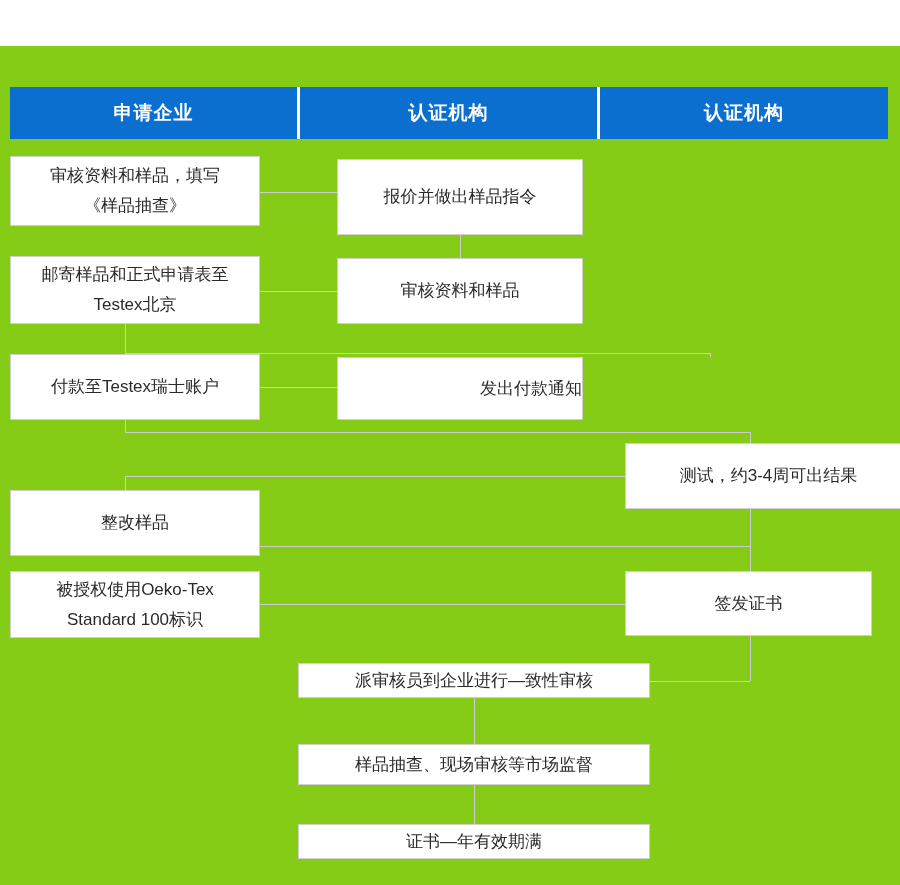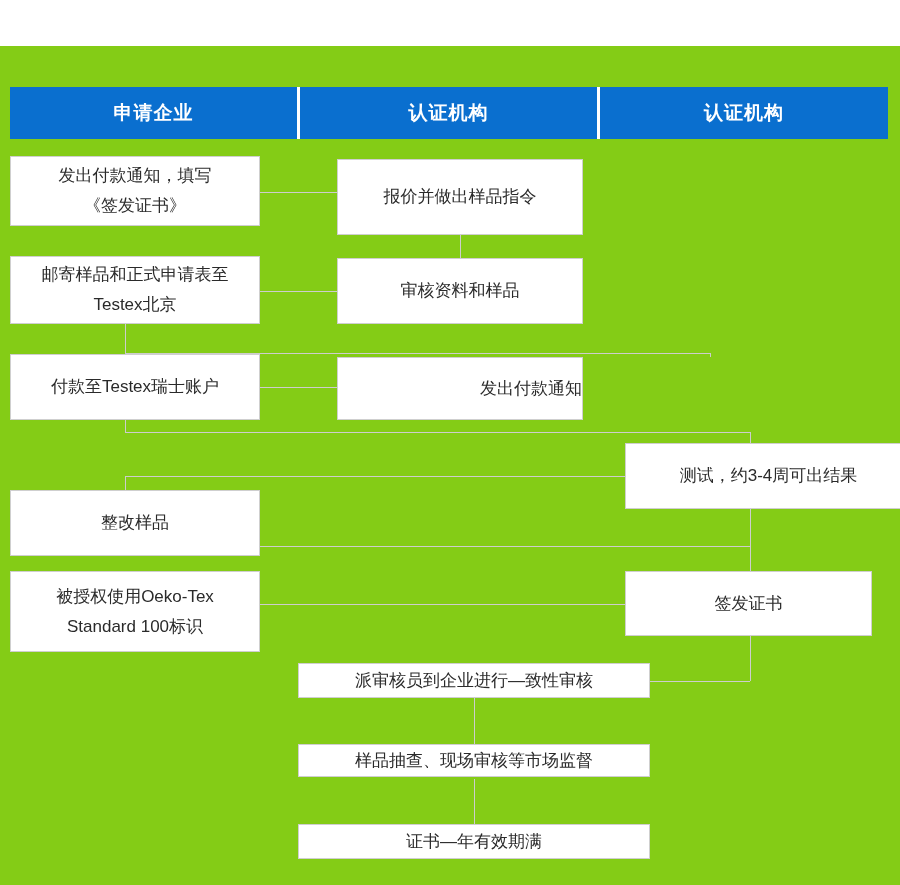--- a/index.html
+++ b/index.html
@@ -120,22 +120,22 @@
 
   <div class="line v" style="left:750px; top:590px; height:45px;"></div>
   <div class="line h" style="left:650px; top:635px; width:100px;"></div>
 
   <div class="line v" style="left:474px; top:652px; height:46px;"></div>
 
   <div class="line v" style="left:474px; top:733px; height:45px;"></div>
 
   <div class="node" style="left:10px; top:110px; width:250px; height:70px;">
     <span>
-      <span>发出付款通知，填写</span>
-      <span>《签发证书》</span>
+      <span>审核资料和样品，填写</span>
+      <span>《样品抽查》</span>
     </span>
   </div>
 
   <div class="node" style="left:337px; top:113px; width:246px; height:76px;">
     <span>报价并做出样品指令</span>
   </div>
 
   <div class="node" style="left:10px; top:210px; width:250px; height:68px;">
     <span>
       <span>邮寄样品和正式申请表至</span>
@@ -156,36 +156,36 @@
   </div>
 
   <div class="node" style="left:625px; top:397px; width:287px; height:66px;">
     <span>测试，约3-4周可出结果</span>
   </div>
 
   <div class="node" style="left:10px; top:444px; width:250px; height:66px;">
     <span>整改样品</span>
   </div>
 
-  <div class="node" style="left:10px; top:525px; width:250px; height:81px;">
+  <div class="node" style="left:10px; top:525px; width:250px; height:67px;">
     <span>
       <span>被授权使用Oeko-Tex</span>
       <span>Standard 100标识</span>
     </span>
   </div>
 
   <div class="node" style="left:625px; top:525px; width:247px; height:65px;align-items:center;">
     <span>签发证书</span>
   </div>
 
   <div class="node" style="left:298px; top:617px; width:352px; height:35px;">
     <span>派审核员到企业进行—致性审核</span>
   </div>
 
-  <div class="node" style="left:298px; top:698px; width:352px; height:33px;">
+  <div class="node" style="left:298px; top:698px; width:352px; height:41px;">
     <span>样品抽查、现场审核等市场监督</span>
   </div>
 
   <div class="node" style="left:298px; top:778px; width:352px; height:35px;">
     <span>证书—年有效期满</span>
   </div>
 
 </div>
 
 </body></html>

